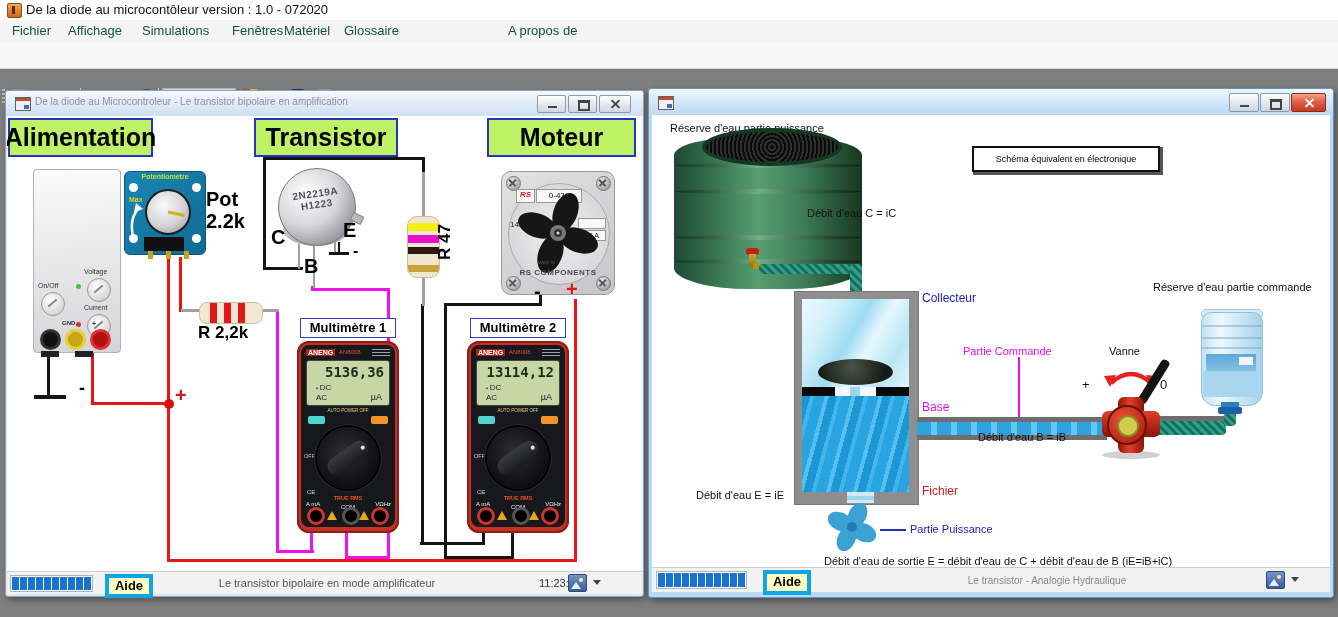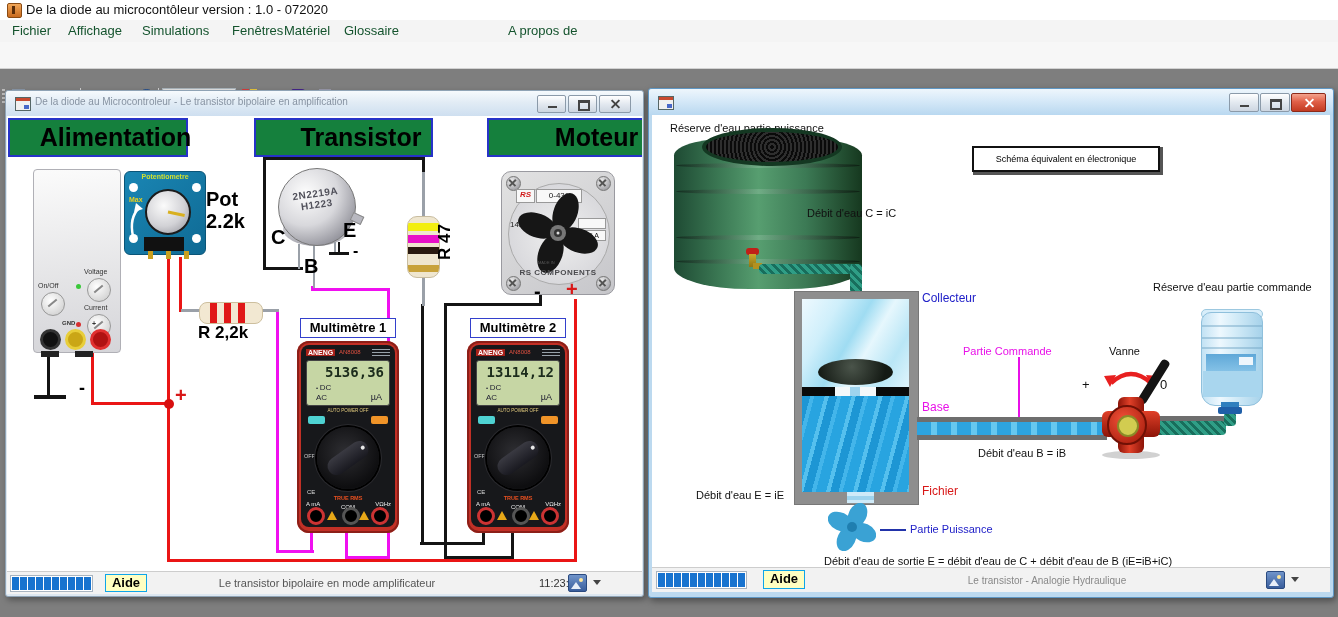--- a/index.html
+++ b/index.html
@@ -56,30 +56,30 @@
   .win-btn .g-min{position:absolute;left:50%;bottom:4px;width:9px;height:2px;margin-left:-4px;background:#444;}
   .win-btn .g-max{position:absolute;left:50%;top:50%;width:8px;height:6px;margin:-4px 0 0 -5px;border:2px solid #444;border-top-width:3px;}
   .win-btn .g-x1,.win-btn .g-x2{position:absolute;left:50%;top:50%;width:11px;height:2px;margin:-1px 0 0 -5px;background:#444;}
   .g-x1{transform:rotate(45deg);} .g-x2{transform:rotate(-45deg);}
   .btn-close-red{background:linear-gradient(#f4a38e,#e06048 45%,#c23b22);border-color:#8c2a1a;}
   .btn-close-red .g-x1,.btn-close-red .g-x2{background:#fff;}
   .win-content{position:absolute;background:#fff;overflow:hidden;}
   .statusbar{position:absolute;background:#f2f2f2;border-top:1px solid #cdcdcd;}
   .pbox{position:absolute;background:#fff;border:1px solid #a8b4c0;display:flex;gap:1px;padding:1px;}
   .pbox i{width:7px;background:#1773cf;}
-  .aide{position:absolute;background:#ffffc2;border:1px solid #0ea5e9;font-weight:700;font-size:13px;color:#000;text-align:center;line-height:16px;}
+  .aide{position:absolute;background:#ffffc2;border:4px solid #0ea5e9;font-weight:700;font-size:13px;color:#000;text-align:center;line-height:16px;}
   .sb-text{position:absolute;font-size:11px;color:#555;text-align:center;}
   .sb-time{position:absolute;font-size:11px;color:#333;}
   .imgicon{position:absolute;width:17px;height:16px;background:linear-gradient(#7094ca,#3a5e9c);border:1px solid #2a4a80;border-radius:2px;}
   .imgicon::after{content:"";position:absolute;left:2px;bottom:2px;width:0;height:0;border:5px solid transparent;border-bottom:7px solid #e8eef8;}
   .imgicon::before{content:"";position:absolute;right:3px;top:3px;width:4px;height:4px;border-radius:50%;background:#ffe89a;}
   .caret{position:absolute;width:0;height:0;border:4px solid transparent;border-top:5px solid #444;}
 
   
-  .section-box{position:absolute;border:2px solid #2633c8;background:#15803d;color:#000;font-weight:700;font-size:25px;display:flex;align-items:center;justify-content:center;padding-left:35px;}
+  .section-box{position:absolute;border:2px solid #2633c8;background:#bef264;color:#000;font-weight:700;font-size:25px;display:flex;align-items:center;justify-content:center;}
   .big{position:absolute;font-weight:700;font-size:20px;color:#000;white-space:nowrap;}
   .wr{position:absolute;background:#ea1515;}
   .wk{position:absolute;background:#141414;}
   .wm{position:absolute;background:#f010f0;}
   .wg{position:absolute;background:#9aa0a8;}
   .dot{position:absolute;width:10px;height:10px;border-radius:50%;background:#d80f0f;}
 
   .psu{position:absolute;left:26px;top:53px;width:86px;height:182px;background:linear-gradient(175deg,#fbfbfb,#e4e4e6 60%,#d5d5d9);border:1px solid #b0b0b6;border-radius:4px;}
   .psu-screen{position:absolute;left:7px;top:8px;width:70px;height:94px;background:#0a0c0e;border-radius:4px;}
   .psu-val{position:absolute;left:8px;font-weight:700;font-size:16px;color:#3ce0d4;}
@@ -555,21 +555,21 @@
       <div class="chan-w" style="left:265px;top:307px;width:190px"></div>
       <div class="chan-b" style="left:265px;top:320px;width:190px"></div>
       <div class="chan-b" style="left:500px;top:301px;width:80px"></div>
       <div class="hose" style="left:502px;top:306px;width:72px;height:14px"></div>
       <div class="hose" style="left:572px;top:297px;width:12px;height:14px"></div>
 
       <span class="rlbl blue" style="left:270px;top:176px;font-size:12px">Collecteur</span>
       <span class="rlbl mag" style="left:311px;top:230px">Partie Commande</span>
       <div class="mline" style="left:366px;top:242px;width:2px;height:60px"></div>
       <span class="rlbl mag" style="left:270px;top:285px;font-size:12px">Base</span>
-      <span class="rlbl" style="left:326px;top:332px">Débit d'eau B = iB</span>
+      <span class="rlbl" style="left:326px;top:316px">Débit d'eau B = iB</span>
       <span class="rlbl redt" style="left:270px;top:369px;font-size:12px">Fichier</span>
       <span class="rlbl" style="left:44px;top:374px">Débit d'eau E = iE</span>
       <span class="rlbl" style="left:501px;top:166px">Réserve d'eau partie commande</span>
 
       <span class="abs" style="left:549px;top:194px;width:60px;height:8px;background:#d8eefa;border:1px solid #9cc8e0;border-radius:6px"></span>
       <div class="bottle">
         <span class="bridge" style="top:12px"></span>
         <span class="bridge" style="top:24px"></span>
         <span class="bridge" style="top:34px"></span>
         <div class="blabel">

